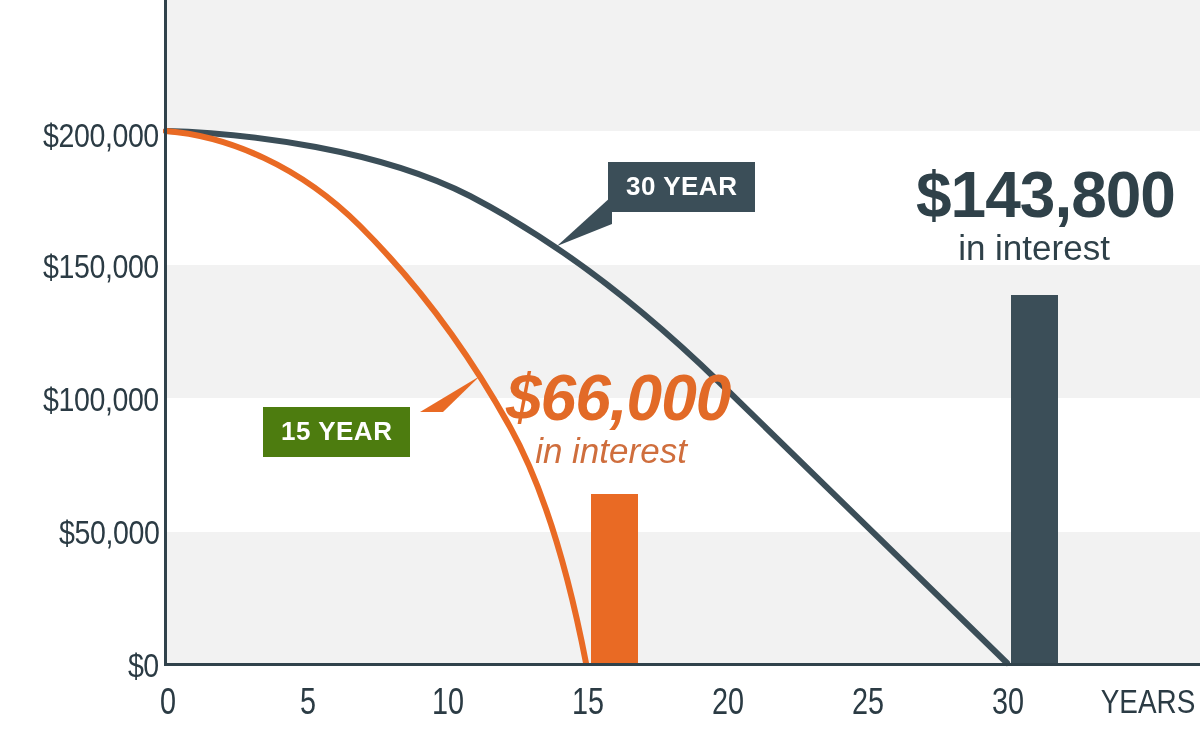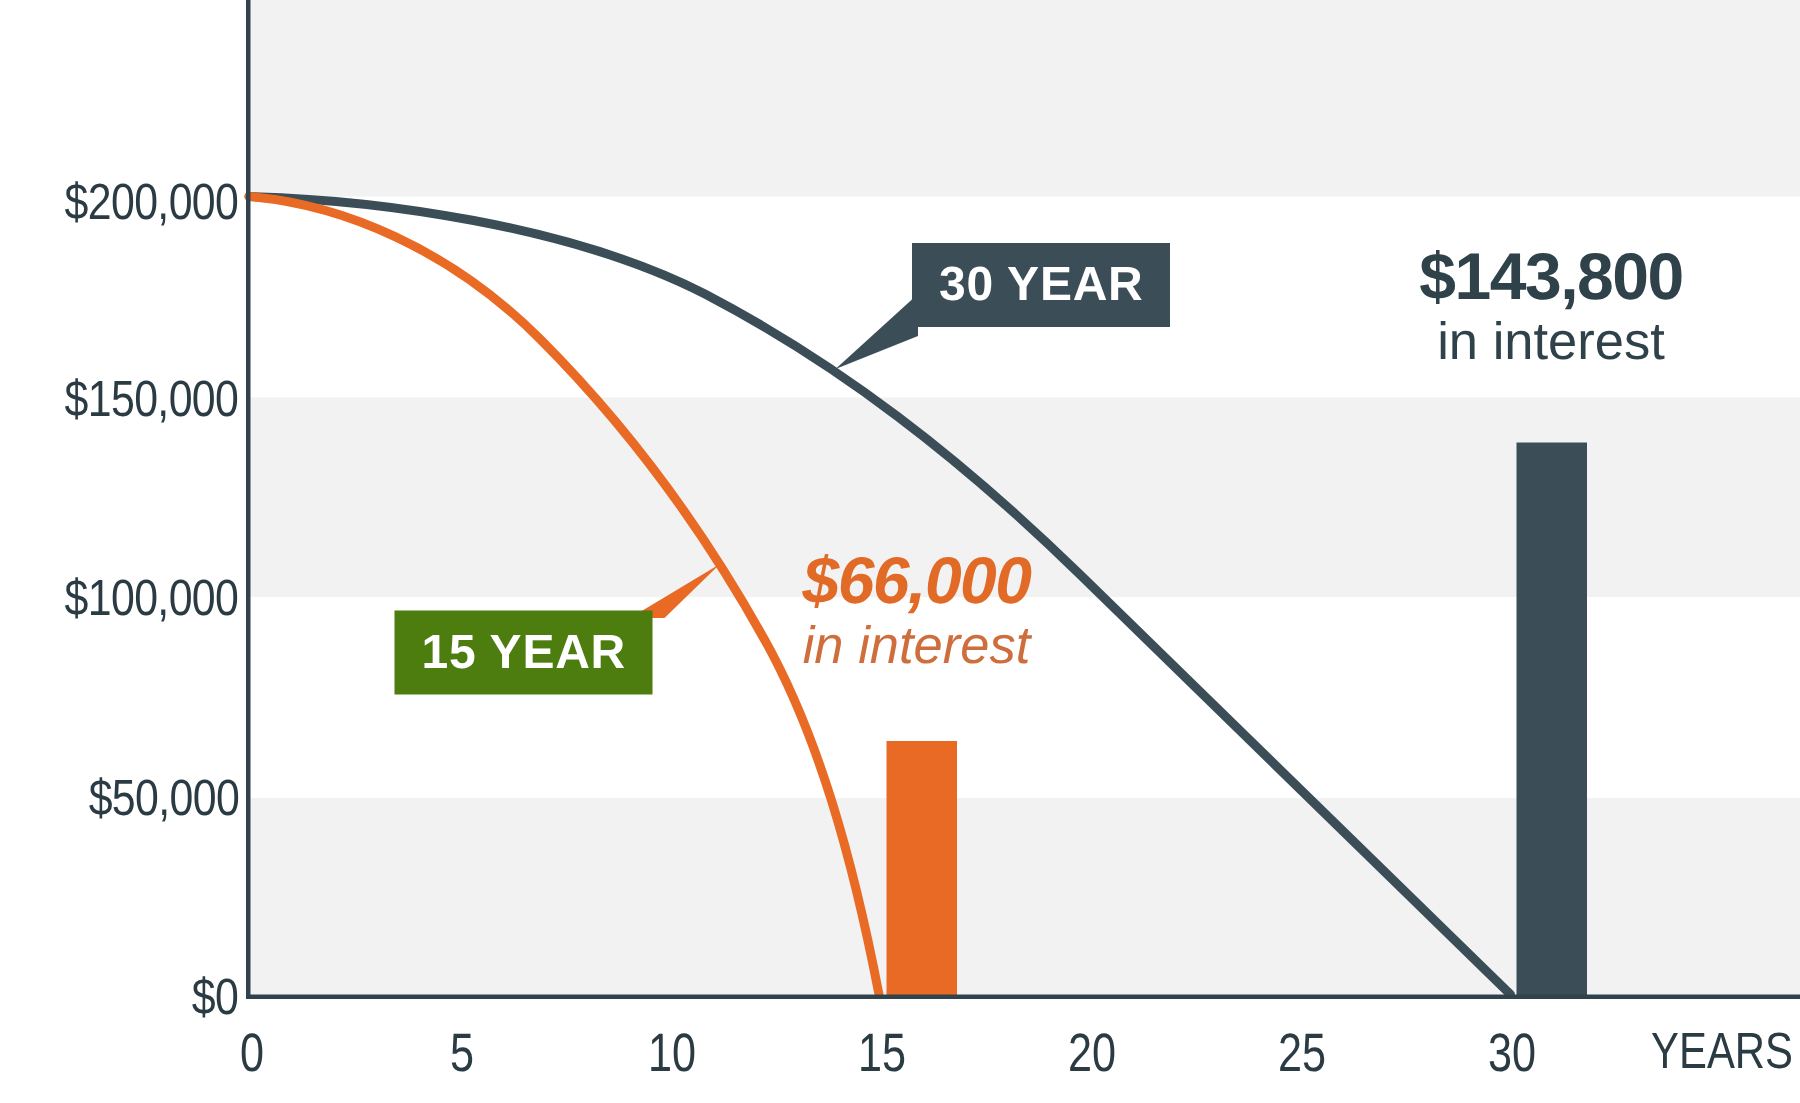--- a/index.html
+++ b/index.html
@@ -121,21 +121,21 @@
     height: 369px;
     background: #3b4e58;
   }
 
   
   .callout {
     position: absolute;
     font-family: "Liberation Sans Narrow", "Liberation Sans", sans-serif;
     font-weight: bold;
     color: #ffffff;
-    font-size: 32px;
+    font-size: 26px;
     letter-spacing: 0.5px;
     line-height: 1;
     padding: 11px 18px 13px 18px;
     white-space: nowrap;
   }
   .callout-30 {
     left: 608px;
     top: 162px;
     background: #3b4e58;
   }
@@ -149,21 +149,21 @@
   .annotation {
     position: absolute;
     text-align: center;
     line-height: 1;
     white-space: nowrap;
   }
   .annotation .big {
     display: block;
     font-family: "Liberation Sans Narrow", "Liberation Sans", sans-serif;
     font-weight: bold;
-    font-size: 44px;
+    font-size: 64px;
     letter-spacing: -1px;
     line-height: 1;
   }
   .annotation .sub {
     display: block;
     font-family: "Liberation Sans", sans-serif;
     font-weight: 400;
     font-size: 35px;
     margin-top: 3px;
     line-height: 1;

